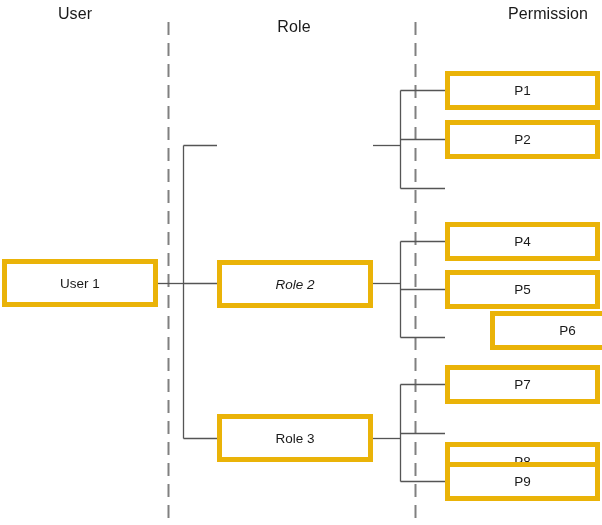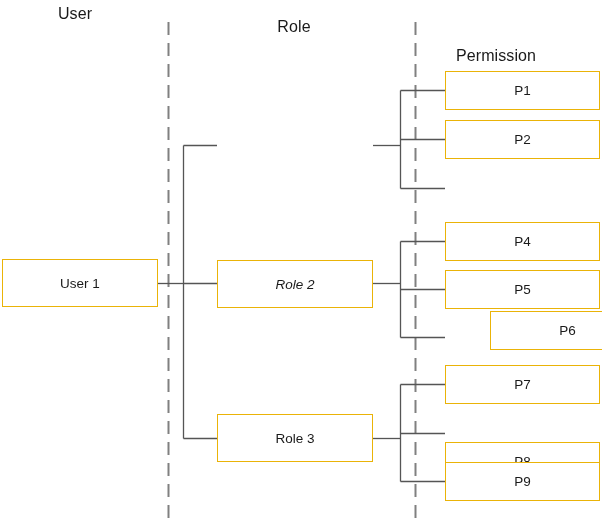--- a/index.html
+++ b/index.html
@@ -32,21 +32,21 @@
     font-size: 16px;
     color: #1a1a1a;
     text-align: center;
     white-space: nowrap;
     transform: translateX(-50%);
     letter-spacing: 0.1px;
   }
   .node-box {
     position: absolute;
     box-sizing: border-box;
-    border: 1px solid #eab308;
+    border: 5px solid #eab308;
     background: #ffffff;
     display: flex;
     align-items: center;
     justify-content: center;
     font-size: 13.5px;
     color: #1a1a1a;
     white-space: nowrap;
   }
 </style>
 </head>
@@ -90,21 +90,21 @@
       <path d="M373,438.5 H400.5"></path>
       <path d="M400.5,384.5 V481.5"></path>
       <path d="M400.5,384.5 H445"></path>
       <path d="M400.5,433.5 H445"></path>
       <path d="M400.5,481.5 H445"></path>
     </g>
   </svg>
 
   <div class="col-header" style="left:75px; top:5px;">User</div>
   <div class="col-header" style="left:294px; top:18px;text-align:center;">Role</div>
-  <div class="col-header" style="left:496px; top:5px;margin-top:42px;">Permission</div>
+  <div class="col-header" style="left:548px; top:5px;">Permission</div>
 
   <div class="node-box" style="left:2px; top:259px; width:156px; height:48px;">User 1</div>
 
   <div class="node-box" style="left:217px; top:260px; width:156px; height:48px;font-style:italic;">Role 2</div>
   <div class="node-box" style="left:217px; top:414px; width:156px; height:48px;">Role 3</div>
 
   <div class="node-box" style="left:445px; top:71px; width:155px; height:39px;">P1</div>
   <div class="node-box" style="left:445px; top:120px; width:155px; height:39px;">P2</div>
   <div class="node-box" style="left:445px; top:222px; width:155px; height:39px;">P4</div>
   <div class="node-box" style="left:445px; top:270px; width:155px; height:39px;">P5</div>

